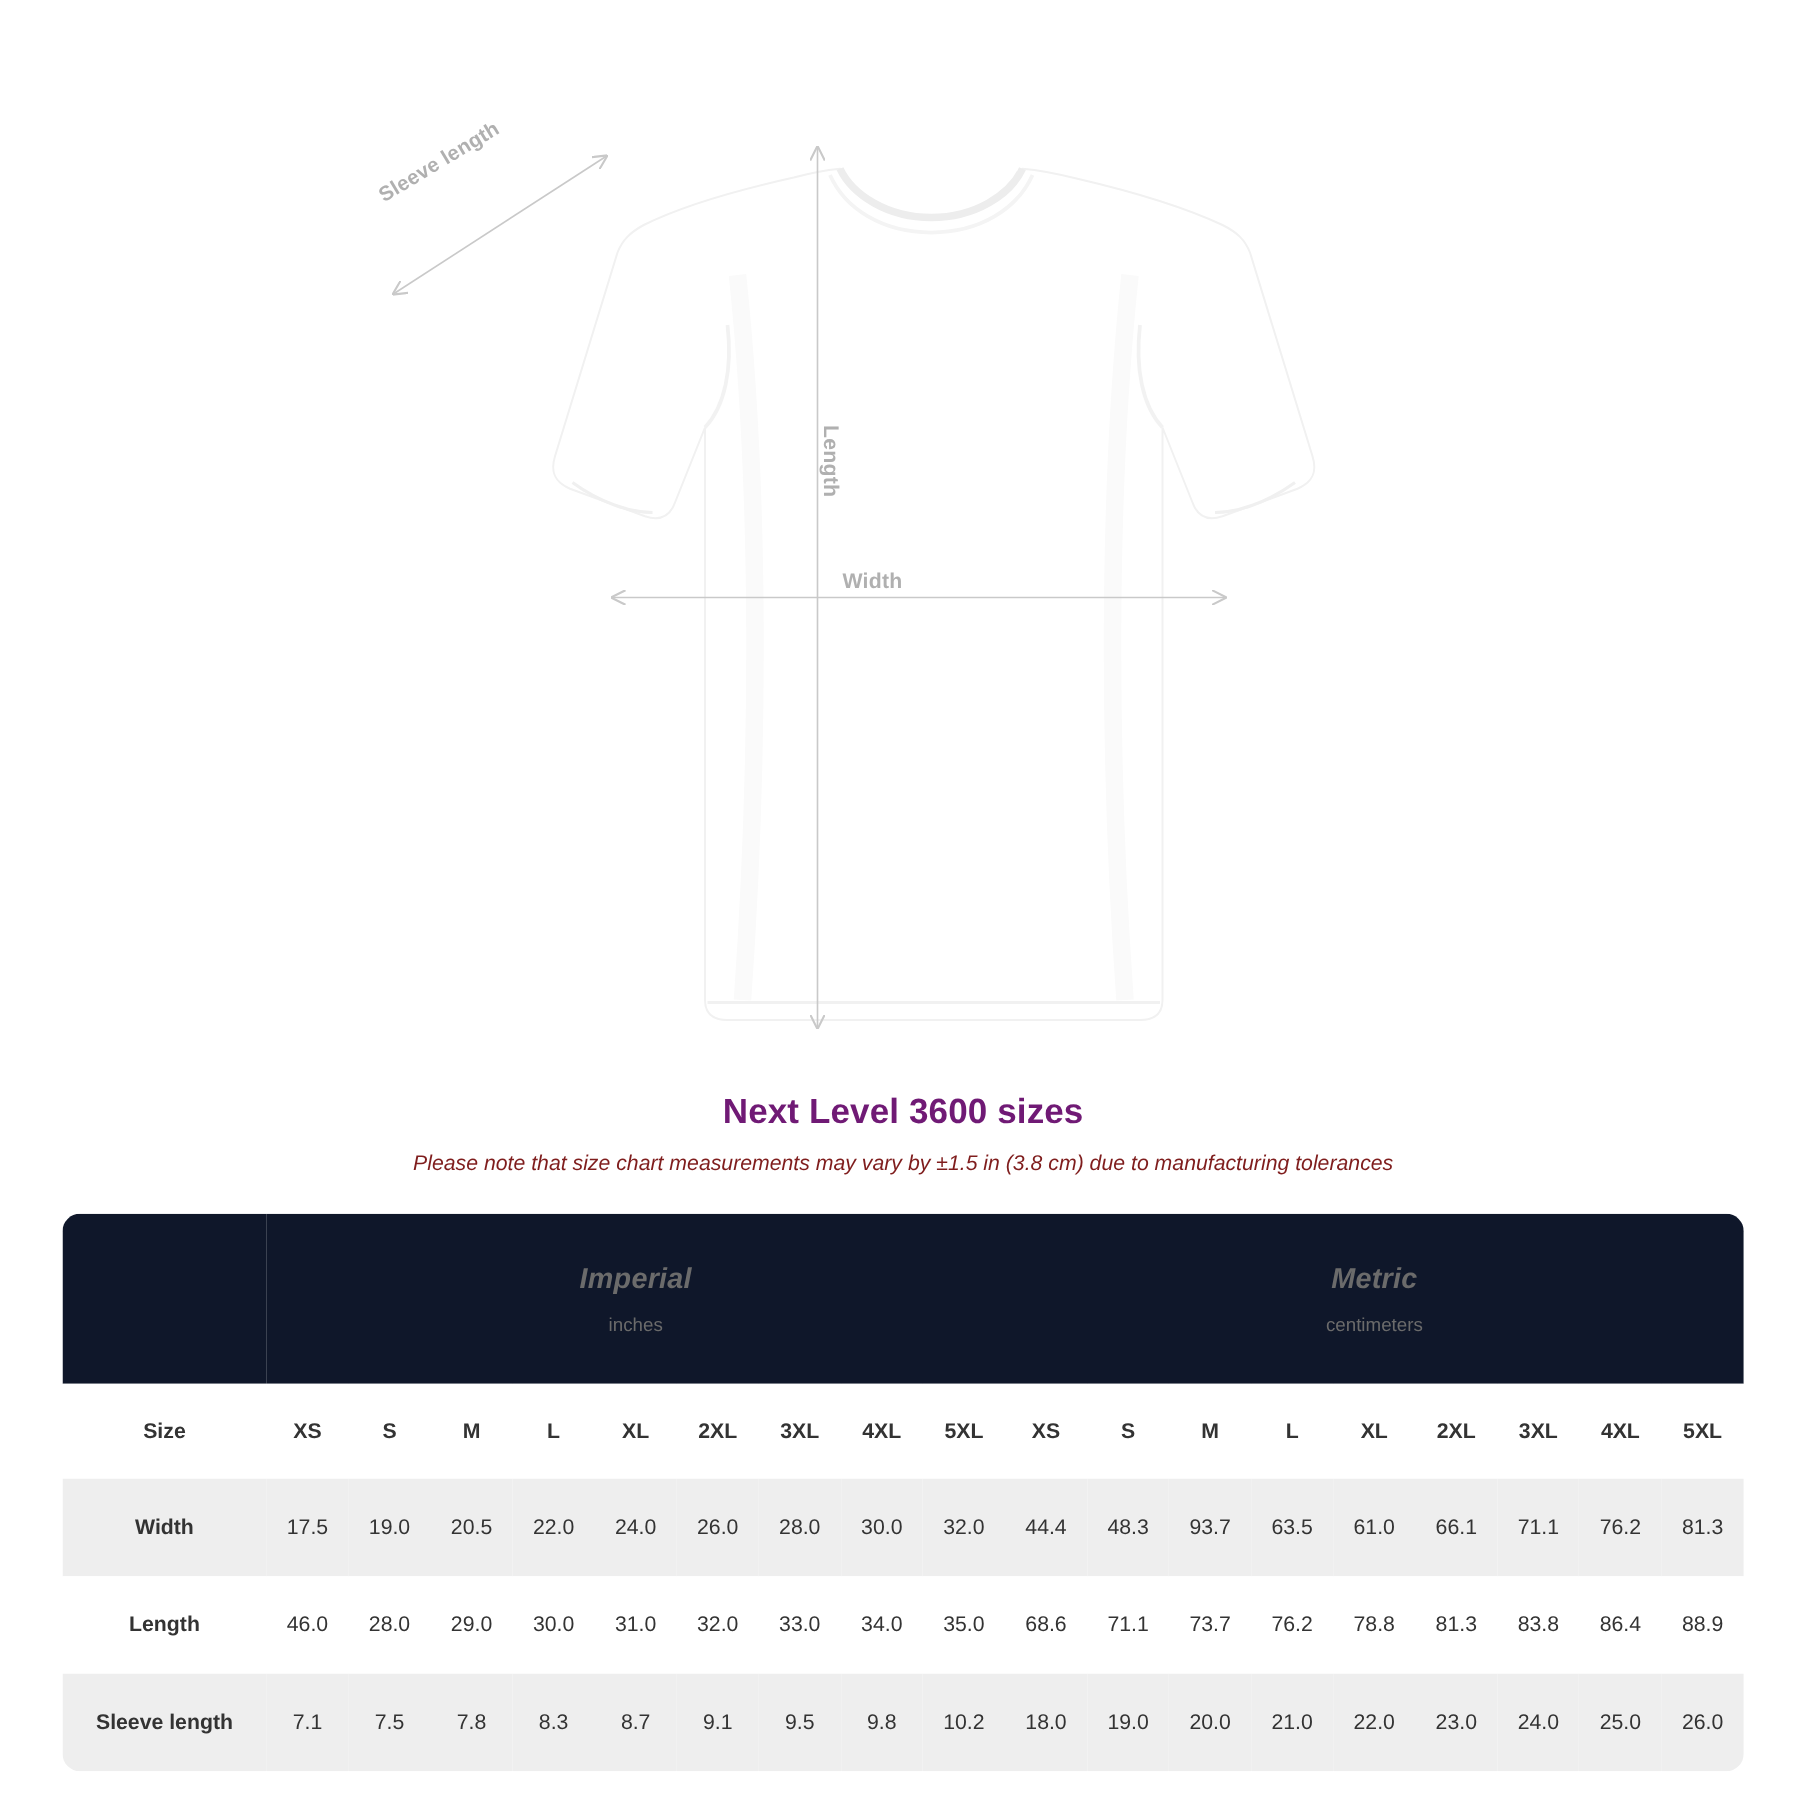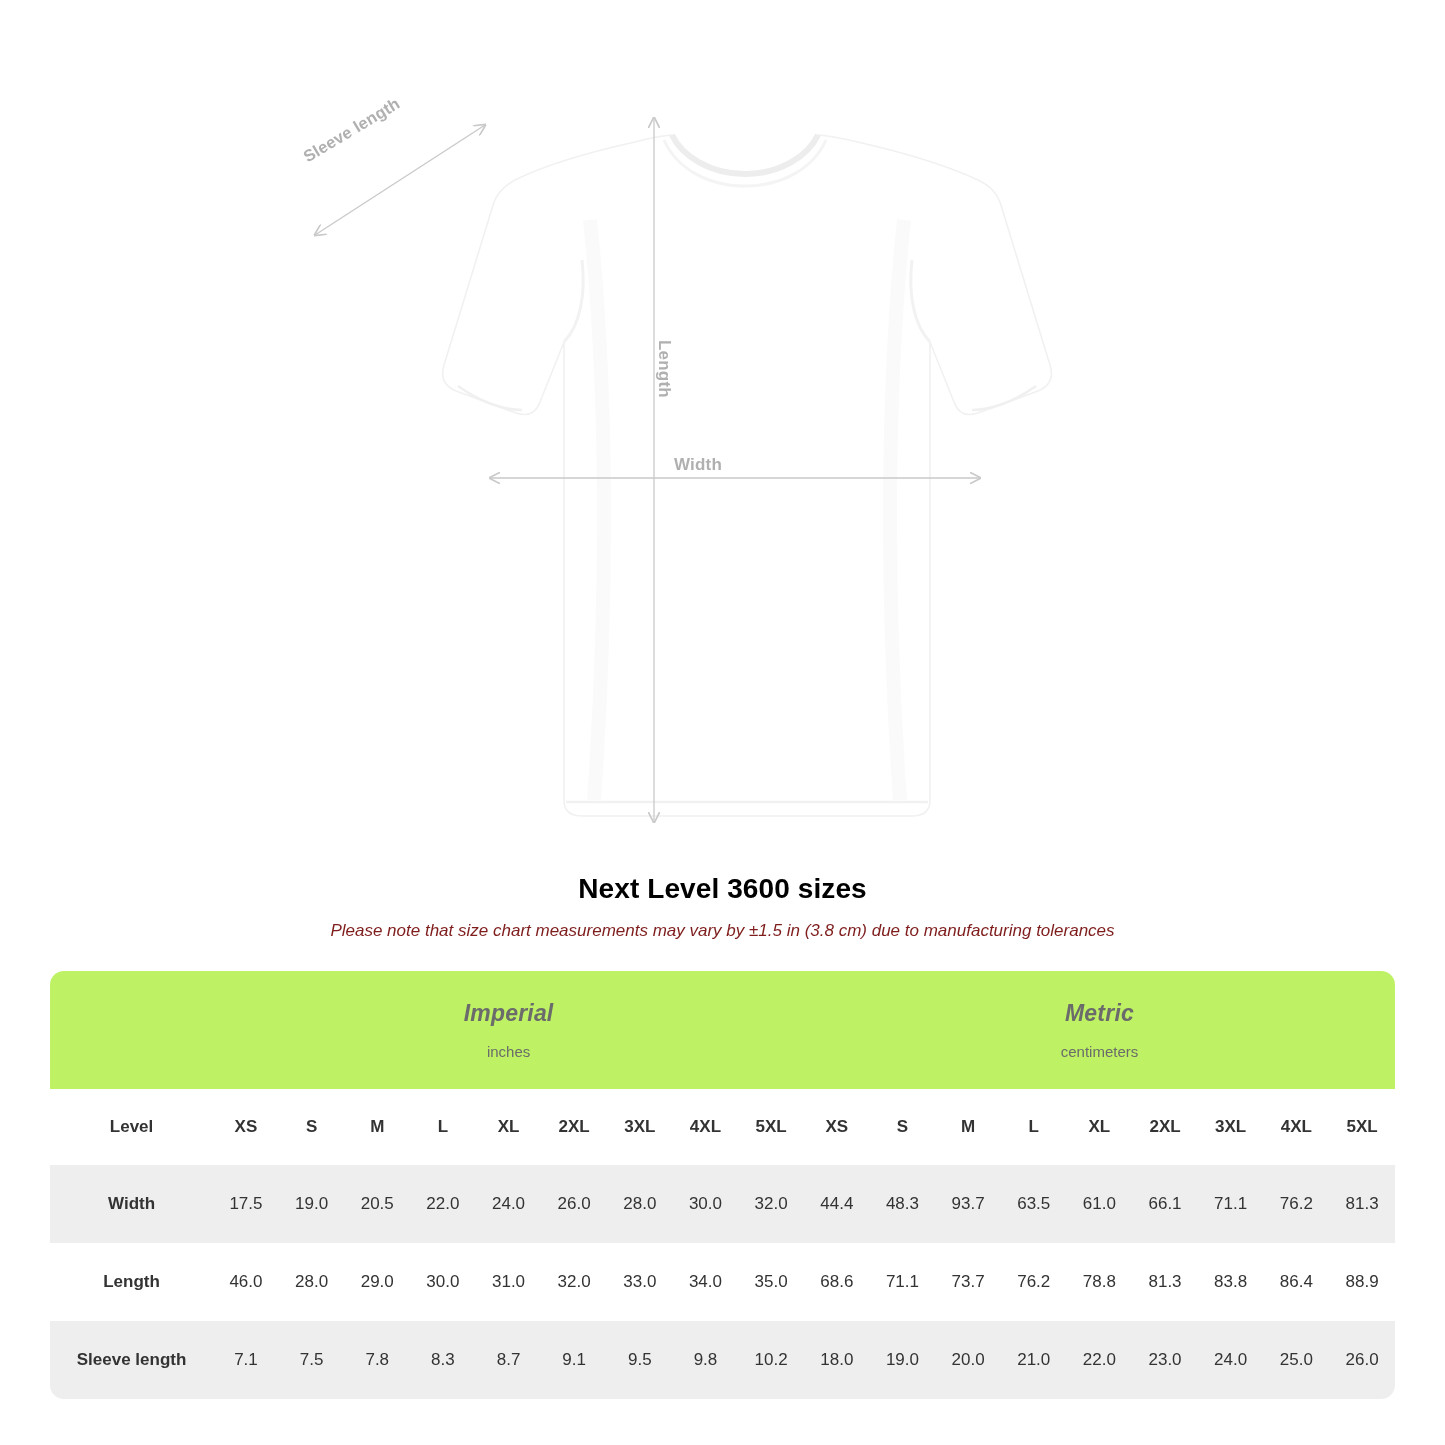--- a/index.html
+++ b/index.html
@@ -60,21 +60,21 @@
   }
 
   
   .title-block {
     text-align: center;
     margin-top: 18px;
   }
   .chart-title {
     font-size: 28px;
     font-weight: bold;
-    color: #000000;
+    color: #701a75;
     margin: 0;
     letter-spacing: 0.1px;
   }
   .chart-note {
     font-size: 17px;
     font-style: italic;
     color: #7f1d1d;
     margin-top: 16px;
   }
 
@@ -90,22 +90,22 @@
     table-layout: fixed;
   }
   table.size-table td, table.size-table th {
     text-align: center;
     font-size: 17px;
     color: #333333;
     border: none;
     padding: 0;
   }
   .unit-row td {
-    background: #bef264;
-    height: 118px;
+    background: #0f172a;
+    height: 136px;
     vertical-align: middle;
   }
   .unit-name {
     font-size: 23px;
     font-style: italic;
     font-weight: bold;
     color: #6b6b6b;
     letter-spacing: 0.2px;
   }
   .unit-sub {
@@ -247,21 +247,21 @@
           <div class="unit-name">Imperial</div>
           <div class="unit-sub">inches</div>
         </td>
         <td colspan="9">
           <div class="unit-name">Metric</div>
           <div class="unit-sub">centimeters</div>
         </td>
       </tr>
 
       <tr class="head-row">
-        <td class="rowlabel">Level</td>
+        <td class="rowlabel">Size</td>
         <td>XS</td>
         <td>S</td>
         <td>M</td>
         <td>L</td>
         <td>XL</td>
         <td>2XL</td>
         <td>3XL</td>
         <td>4XL</td>
         <td>5XL</td>
         <td>XS</td>

